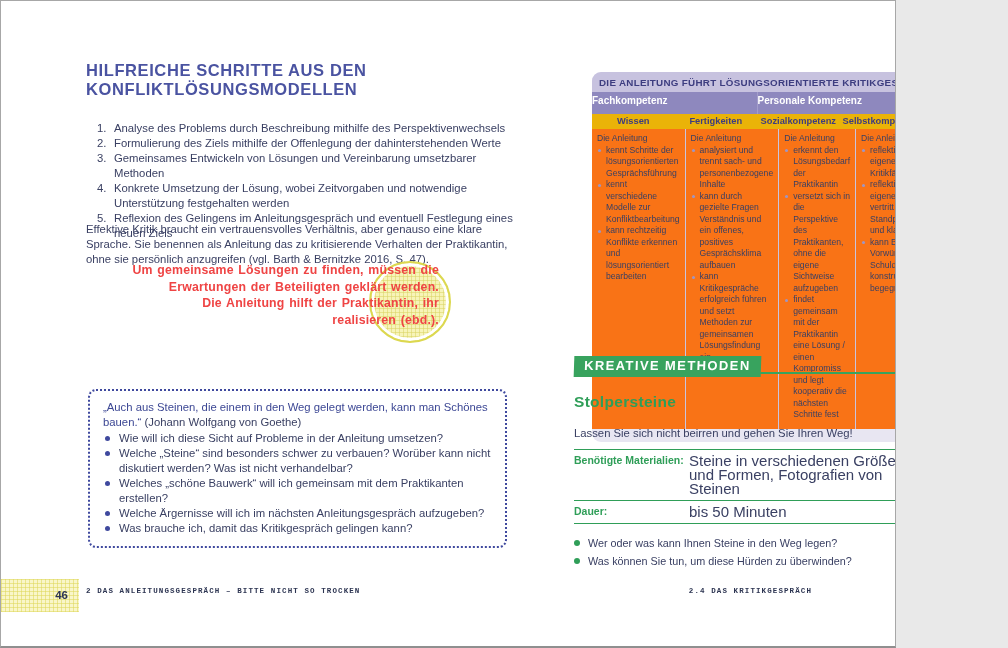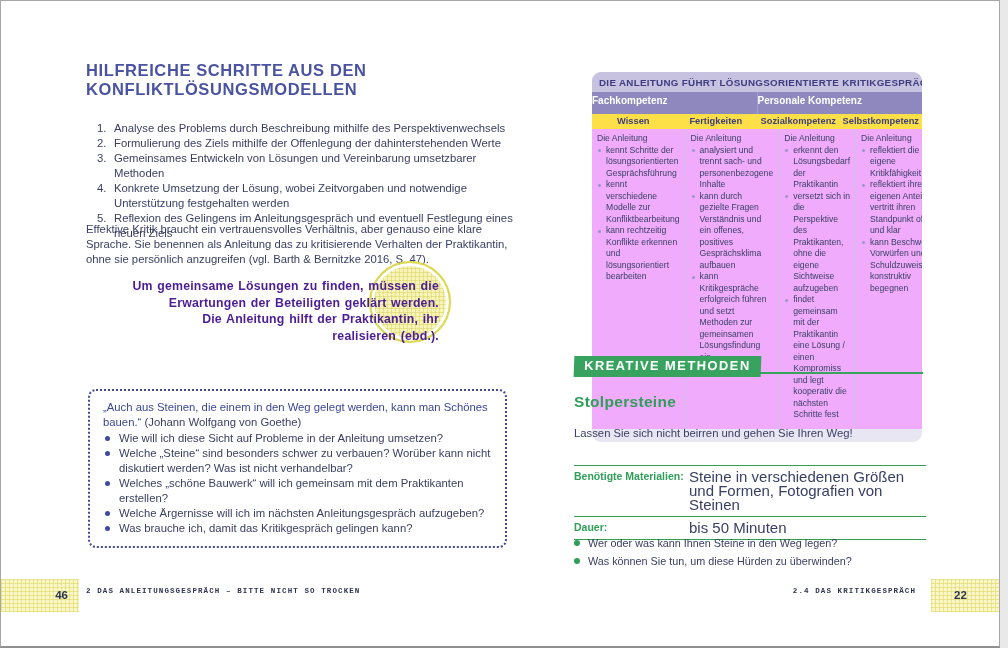--- a/index.html
+++ b/index.html
@@ -1,17 +1,17 @@
 <!DOCTYPE html>
 <html lang="de"><head>
 <meta charset="utf-8">
 <style>
   html,body{margin:0;padding:0;background:#e9e9e9;}
   .spread{
-    position:relative;width:1000px;height:648px;background:#ffffff;
+    position:relative;width:896px;height:648px;background:#ffffff;
     border:1px solid #a7a7a7;border-bottom:2px solid #8f8f8f;box-sizing:border-box;
     font-family:"Liberation Sans", sans-serif;color:#3a4063;overflow:hidden;
   }
   
   .l-heading{
     position:absolute;left:85px;top:60px;width:430px;
     font-weight:800;font-size:16.5px;line-height:19px;color:#4a53a1;
     letter-spacing:.6px;text-transform:uppercase;
   }
   .l-list{
@@ -26,23 +26,23 @@
   }
   .quote-circle{
     position:absolute;left:368px;top:260px;width:78px;height:78px;border-radius:50%;
     border:2px solid #dcd84f;box-shadow:inset 0 0 0 3px #ffffff;
     background-color:rgba(244,240,160,.75);
     background-image:
       repeating-linear-gradient(0deg, rgba(216,209,94,.5) 0 1px, transparent 1px 4px),
       repeating-linear-gradient(90deg, rgba(216,209,94,.5) 0 1px, transparent 1px 4px);
   }
   .l-quote{
-    position:absolute;left:85px;top:277px;width:353px;text-align:right;
+    position:absolute;left:85px;top:261px;width:353px;text-align:right;
     font-weight:700;font-size:12.3px;line-height:16.5px;letter-spacing:.2px;
-    word-spacing:1px;color:#4c1d95;z-index:2;
+    word-spacing:1px;color:#ef4444;z-index:2;
   }
   .q-box{
     position:absolute;left:87px;top:388px;width:390px;
     border:2.5px dotted #3f499e;border-radius:8px;
     padding:9px 12px 10px 13px;font-size:11.3px;line-height:15px;
   }
   .q-box-intro{margin-bottom:1px;}
   .q-box-intro .bold{font-weight:400;color:#3c4794;}
   .q-box-list{margin:0;padding:0;list-style:none;}
   .q-box-list li{position:relative;padding-left:16px;}
@@ -75,28 +75,28 @@
   .ctable-title{
     background:#c7c2df;color:#3d3d80;font-weight:800;font-size:9.8px;
     letter-spacing:.3px;padding:5px 7px 4px;white-space:nowrap;overflow:hidden;
   }
   .ctable-groups{display:flex;background:#8e88be;}
   .ctable-group{
     flex:1;color:#ffffff;font-weight:700;font-size:10px;text-align:left;
     padding:3px 0 8px;
   }
   .ctable-group + .ctable-group{border-left:1px solid #a39dcb;}
-  .ctable-subs{display:flex;background:#fde047;}
+  .ctable-subs{display:flex;background:#eab308;}
   .ctable-sub{
     flex:1;color:#3d3d80;font-weight:700;font-size:9.3px;text-align:center;
     padding:2px 0 3px;
   }
   .ctable-body{display:flex;}
   .tcol{
-    flex:1;background:#f0abfc;padding:4px 5px 8px 5px;box-sizing:border-box;
+    flex:1;background:#f97316;padding:4px 5px 8px 5px;box-sizing:border-box;
     font-size:8.6px;line-height:11.5px;color:#3a4063;overflow-wrap:break-word;
   }
   .tcol + .tcol{border-left:1px solid #c9c4e0;}
   .tcol .lead{margin-bottom:0;}
   .tcol ul{margin:0;padding:0;list-style:none;}
   .tcol li{position:relative;padding-left:9px;}
   .tcol li::before{
     content:"";position:absolute;left:1px;top:4.5px;width:3px;height:3px;
     border-radius:50%;background:#9c96c6;
   }
@@ -105,21 +105,21 @@
     position:absolute;left:573px;top:355px;background:#38a35e;color:#ffffff;
     font-weight:800;font-size:13px;letter-spacing:1.4px;padding:2px 10px 4px;
     transform:skewX(-2deg);text-transform:uppercase;
   }
   .badge-rule{position:absolute;left:745px;top:371px;width:177px;height:2px;background:#38a35e;}
   .sub-head{
     position:absolute;left:573px;top:392px;font-weight:700;font-size:15.5px;
     color:#2f9e58;letter-spacing:.3px;
   }
   .r-intro{position:absolute;left:573px;top:426px;width:352px;font-size:11.3px;}
-  .materials{position:absolute;left:573px;top:448px;width:352px;margin-top:16px;}
+  .materials{position:absolute;left:573px;top:448px;width:352px;}
   .mat-row{display:flex;border-bottom:1.5px solid #2f9e58;padding:4px 0 4px;}
   .mat-row:first-child{border-top:1.5px solid #2f9e58;}
   .mat-label{width:115px;flex:0 0 115px;font-weight:700;font-size:10.5px;color:#2f9e58;}
   .mat-value{flex:1;font-size:15px;line-height:14px;color:#3a4063;}
   .r-questions{position:absolute;left:573px;top:535px;width:352px;}
   .q-row{display:flex;align-items:flex-start;margin-bottom:4px;font-size:10.8px;line-height:14px;}
   .q-row .dot{
     flex:0 0 6px;width:6px;height:6px;border-radius:50%;background:#2f9e58;
     margin:4px 8px 0 0;
   }

